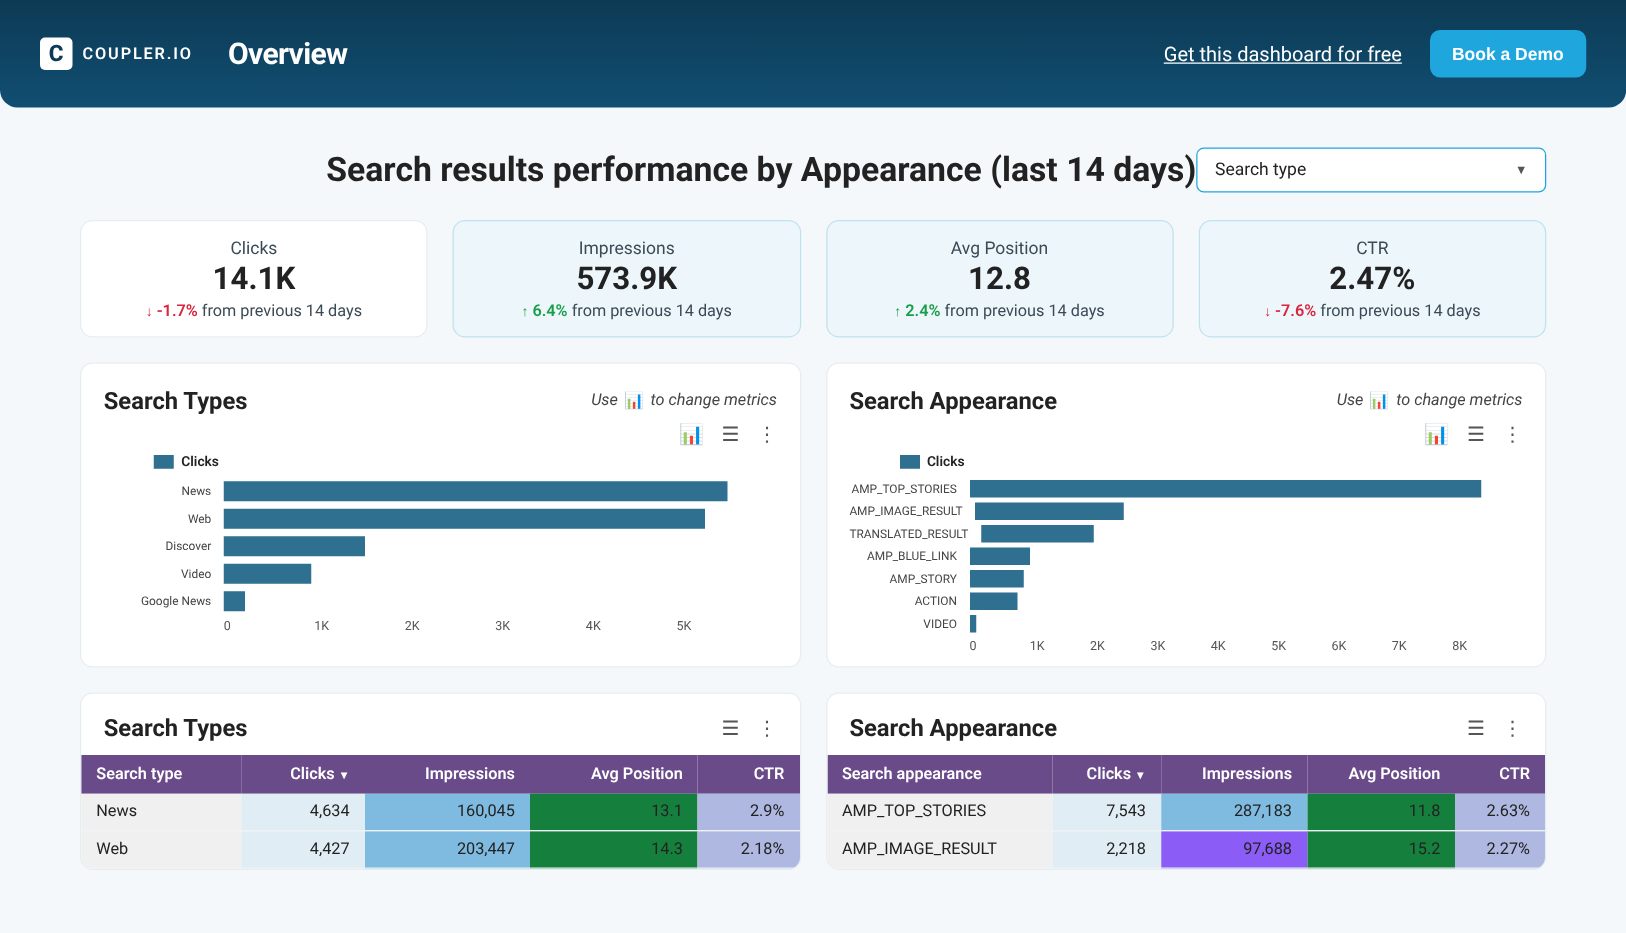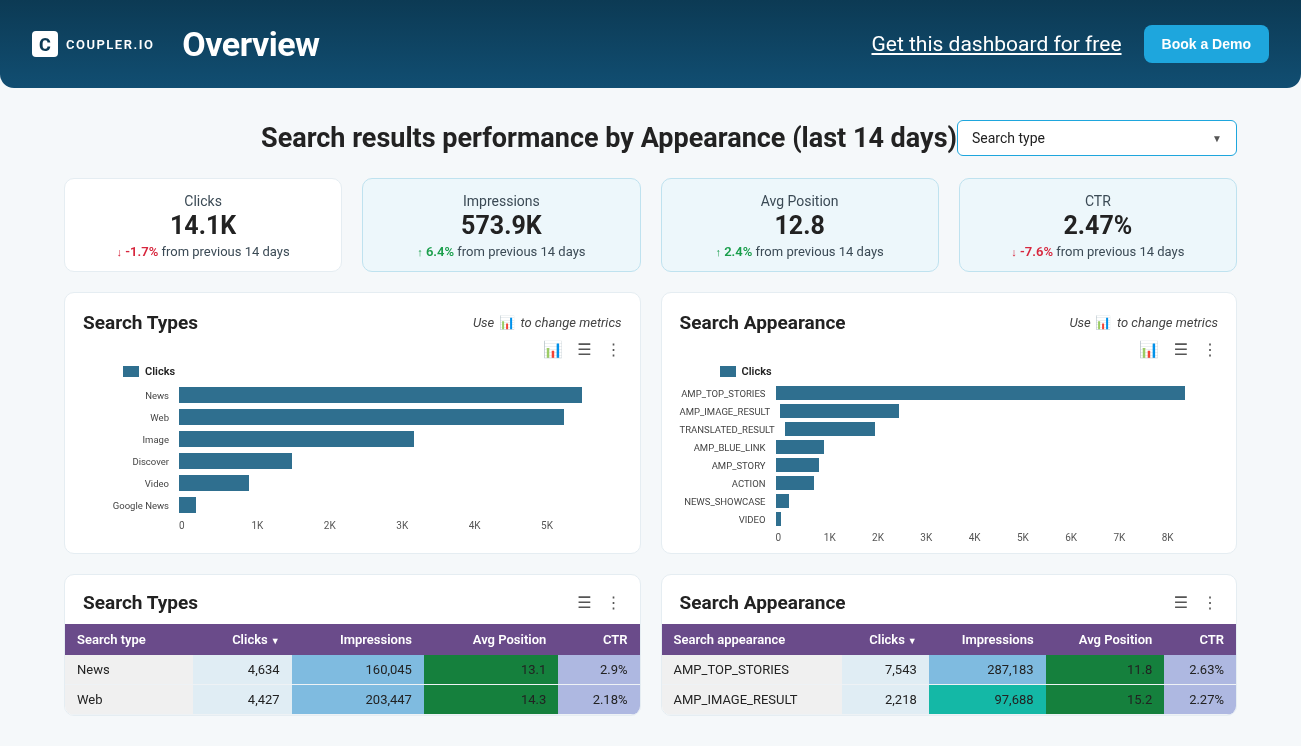--- a/index.html
+++ b/index.html
@@ -2,23 +2,23 @@
 <html><head>
 <meta charset="utf-8">
 <style>
   * { box-sizing: border-box; margin: 0; padding: 0; }
   body { font-family: -apple-system, BlinkMacSystemFont, "Segoe UI", Roboto, Arial, sans-serif; background: #f5f8fa; color: #222; }
   .header { background: linear-gradient(180deg, #0c3a54 0%, #114e72 100%); border-radius: 0 0 14px 14px; padding: 24px 32px; display: flex; align-items: center; justify-content: space-between; }
   .header-left { display: flex; align-items: center; gap: 28px; }
   .logo { display: flex; align-items: center; gap: 8px; color: #fff; }
   .logo-mark { width: 26px; height: 26px; border-radius: 4px; background: #fff; color: #0c3a54; font-weight: 800; font-size: 18px; display: flex; align-items: center; justify-content: center; }
   .logo-text { font-size: 13px; letter-spacing: 1.5px; font-weight: 600; }
-  .page-title { color: #fff; font-size: 34px; font-weight: 700; letter-spacing: -.5px; }
+  .page-title { color: #fff; font-size: 24px; font-weight: 700; letter-spacing: -.5px; }
   .header-right { display: flex; align-items: center; gap: 22px; }
-  .get-link { color: #fff; text-decoration: underline; font-size: 21px; }
+  .get-link { color: #fff; text-decoration: underline; font-size: 16px; }
   .demo-btn { background: #1ea6dd; color: #fff; border: none; padding: 11px 18px; border-radius: 8px; font-size: 14px; font-weight: 600; cursor: pointer; }
 
   .container { padding: 32px 64px 0; }
   .title-row { display: flex; align-items: center; justify-content: flex-end; margin-bottom: 22px; }
   .section-title { font-size: 27px; font-weight: 700; }
   .select { border: 1.5px solid #1ea6dd; border-radius: 6px; padding: 9px 14px; font-size: 14px; background: #fff; width: 280px; display: flex; align-items: center; justify-content: space-between; cursor: pointer; }
   .select .chev { font-size: 10px; color: #555; }
 
   .kpi-row { display: grid; grid-template-columns: repeat(4, 1fr); gap: 20px; margin-bottom: 20px; }
   .kpi { border-radius: 10px; padding: 14px 12px 12px; text-align: center; border: 1px solid #e5edf2; background: #fff; }
@@ -56,21 +56,21 @@
   .tbl-top { display: flex; align-items: center; justify-content: space-between; padding: 0 18px 10px; }
   .tbl-tools { display: flex; gap: 14px; color: #555; }
   .tbl-tools span { cursor:pointer; font-size:16px; }
   table { width: 100%; border-collapse: collapse; font-size: 13px; }
   th { background: #6a4b8a; color: #fff; font-weight: 600; text-align: right; padding: 8px 12px; }
   th:first-child, td:first-child { text-align: left; }
   td { padding: 7px 12px; text-align: right; border-bottom: 1px solid #eef2f5; }
   td.c-name { background:#f0f0f0; }
   td.c-clicks { background:#e0edf4; }
   td.c-impr  { background:#7fbbe0; }
-  td.c-impr.lt { background:#14b8a6; }
+  td.c-impr.lt { background:#8b5cf6; }
   td.c-pos   { background:#15803d; }
   td.c-ctr   { background:#aeb8e1; }
   .sort { font-size: 9px; margin-left:3px; }
 </style>
 </head>
 <body>
 
 <div class="header">
   <div class="header-left">
     <div class="logo">
@@ -161,26 +161,20 @@
               <div class="hbar" style="width: 92.68%;"></div>
             </div>
           </div>
           <div class="hbar-row">
             <div class="hbar-label">Web</div>
             <div class="hbar-track">
               <div class="hbar" style="width: 88.54%;"></div>
             </div>
           </div>
           <div class="hbar-row">
-            <div class="hbar-label">Image</div>
-            <div class="hbar-track">
-              <div class="hbar" style="width: 54%;"></div>
-            </div>
-          </div>
-          <div class="hbar-row">
             <div class="hbar-label">Discover</div>
             <div class="hbar-track">
               <div class="hbar" style="width: 26%;"></div>
             </div>
           </div>
           <div class="hbar-row">
             <div class="hbar-label">Video</div>
             <div class="hbar-track">
               <div class="hbar" style="width: 16%;"></div>
             </div>
@@ -248,26 +242,20 @@
           <div class="hbar-row small">
             <div class="hbar-label">AMP_STORY</div>
             <div class="hbar-track">
               <div class="hbar" style="width: 10%;"></div>
             </div>
           </div>
           <div class="hbar-row small">
             <div class="hbar-label">ACTION</div>
             <div class="hbar-track">
               <div class="hbar" style="width: 8.75%;"></div>
-            </div>
-          </div>
-          <div class="hbar-row small">
-            <div class="hbar-label">NEWS_SHOWCASE</div>
-            <div class="hbar-track">
-              <div class="hbar" style="width: 3.125%;"></div>
             </div>
           </div>
           <div class="hbar-row small">
             <div class="hbar-label">VIDEO</div>
             <div class="hbar-track">
               <div class="hbar" style="width: 1.25%;"></div>
             </div>
           </div>
           <div class="axis">
             <span>0</span>

